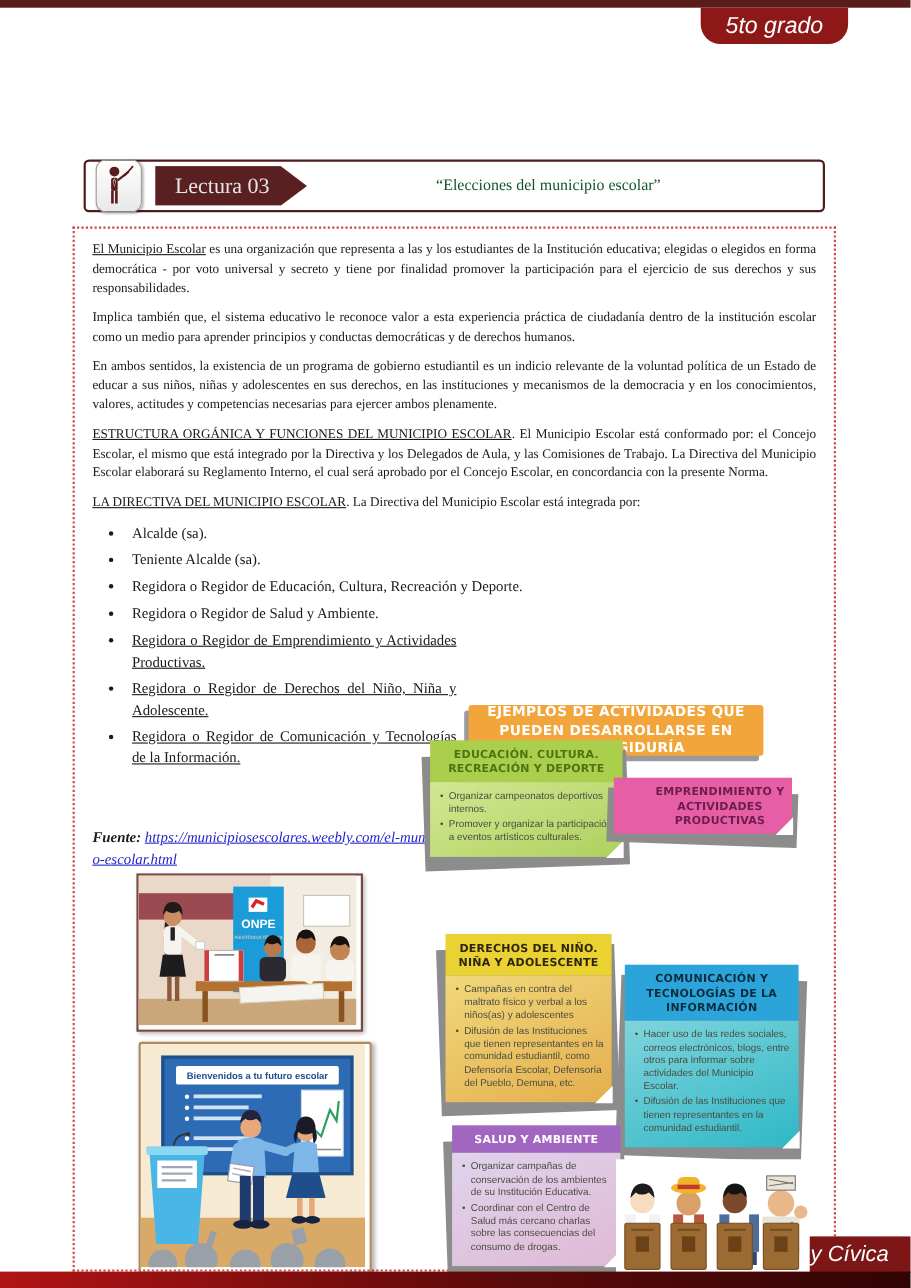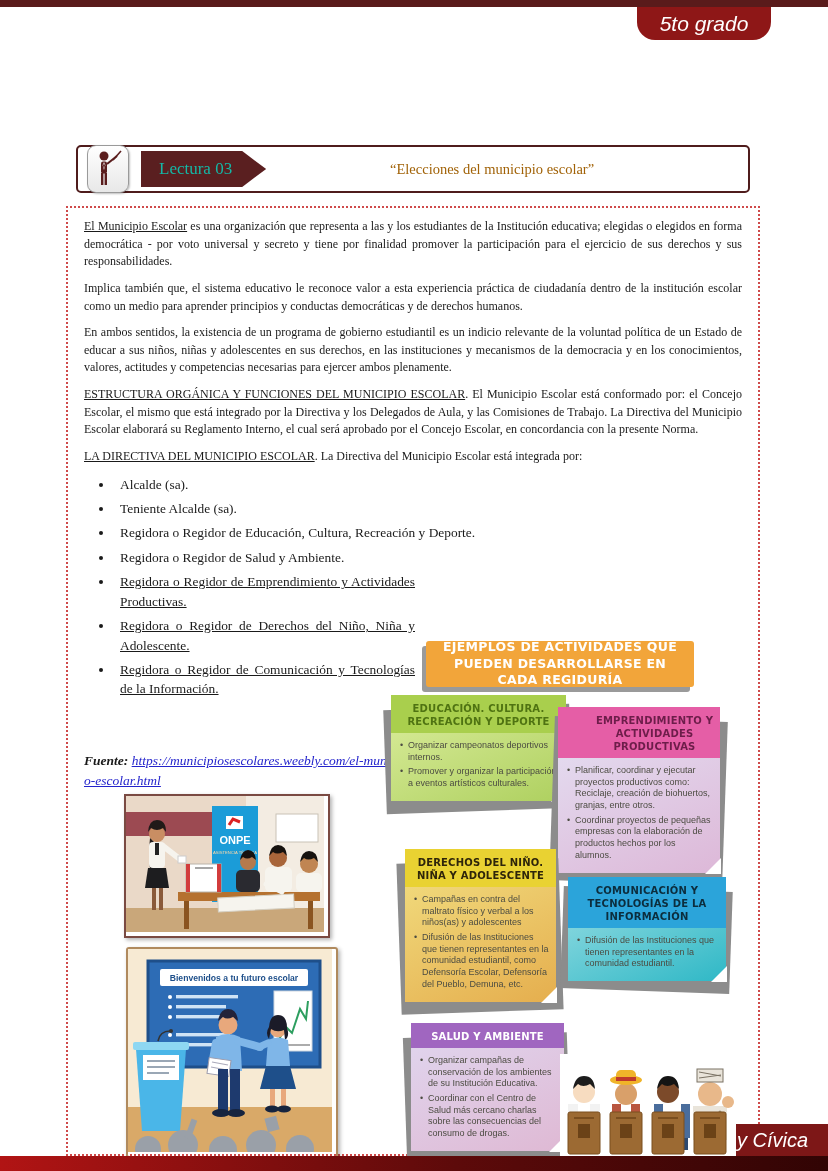--- a/index.html
+++ b/index.html
@@ -9,24 +9,24 @@
   .topbar{position:absolute;left:0;top:0;width:100%;height:7px;background:#5a1b1b;}
   .badge{position:absolute;top:7px;right:57px;width:134px;height:33px;background:#8e1717;
          border-radius:0 0 18px 18px;display:flex;align-items:center;justify-content:center;
          color:#fff;font:italic 21px "Liberation Sans",sans-serif;}
   
   .hdrbox{position:absolute;left:76px;top:145px;width:674px;height:48px;border:2px solid #4f1c1c;
           border-radius:5px;background:#fff;display:flex;align-items:center;box-sizing:border-box;}
   .iconbox{width:40px;height:46px;margin-left:9px;border:1px solid #9a9a9a;border-radius:9px;
            background:linear-gradient(#fff,#e8e8e8);display:flex;align-items:center;justify-content:center;
            box-shadow:1px 1px 2px rgba(0,0,0,.25);}
-  .arrowbanner{margin-left:12px;background:#5a1f20;color:#14b8a6;height:36px;display:flex;align-items:center;
-               padding:0 34px 0 18px;font-size:17px;
+  .arrowbanner{margin-left:12px;background:#5a1f20;color:#e5e5e5;height:36px;display:flex;align-items:center;
+               padding:0 34px 0 18px;font-size:20px;
                clip-path:polygon(0 0,calc(100% - 24px) 0,100% 50%,calc(100% - 24px) 100%,0 100%);}
-  .hdrtitle{flex:1;text-align:center;font-size:14.5px;color:#a16207;padding-right:30px;}
+  .hdrtitle{flex:1;text-align:center;font-size:14.5px;color:#14532d;padding-right:30px;}
   
   .frame{position:absolute;left:66px;top:206px;width:694px;height:950px;border:2px dotted #cf4a4a;
          box-sizing:border-box;}
   .flow{position:absolute;left:0;top:0;right:0;padding:10px 16px 0 16px;}
   .flow p{margin:0 0 9px 0;font-size:12px;line-height:1.47;text-align:justify;}
   .lead{text-decoration:underline;}
   ul.directiva{margin:4px 0 0 30px;padding:0;}
   ul.directiva li{margin-bottom:5px;font-size:13.4px;line-height:1.45;text-align:justify;padding-left:6px;}
   ul.directiva li:nth-child(n+5){max-width:295px;text-decoration:underline;}
   
@@ -229,57 +229,52 @@
             <rect x="60" y="170" width="6" height="20" transform="rotate(20 63 180)"></rect>
           <rect x="138" y="168" width="12" height="14" transform="rotate(-15 144 175)"></rect>
         </g>
       </svg>
     </div>
 
     <div class="banner" style="background: rgb(242, 165, 58);">
       <span>EJEMPLOS DE ACTIVIDADES QUE PUEDEN DESARROLLARSE EN CADA REGIDURÍA</span>
     </div>
 
-    <div class="note" style="left:323px;top:487px;width:175px;">
+    <div class="note" style="left:323px;top:465px;width:175px;">
       <div class="hdr" style="background: rgb(169, 207, 77); color: rgb(79, 115, 18);">EDUCACIÓN. CULTURA. RECREACIÓN Y DEPORTE</div>
       <div class="bd" style="background: linear-gradient(155deg, rgb(211, 232, 146) 0%, rgb(174, 208, 95) 100%);">
           <ul>
         <li>Organizar campeonatos deportivos internos.</li>
         <li>Promover y organizar la participación a eventos artísticos culturales.</li>
       </ul>
         </div>
       <div class="fold"></div>
     </div>
 
     <div class="note sr" style="left:490px;top:499px;width:162px;">
       <div class="hdr" style="background: rgb(229, 94, 166); color: rgb(109, 29, 74); padding-left: 35px;">EMPRENDIMIENTO Y ACTIVIDADES PRODUCTIVAS</div>
-      <div class="bd" style="background: linear-gradient(155deg, rgb(227, 217, 238) 0%, rgb(221, 184, 216) 100%);">
-          <ul>
-        <li>Planificar, coordinar y ejecutar proyectos productivos como: Reciclaje, creación de biohuertos, granjas, entre otros.</li>
-        <li>Coordinar proyectos de pequeñas empresas con la elaboración de productos hechos por los alumnos.</li>
-      </ul>
-        </div>
       <div class="fold"></div>
     </div>
 
     <div class="note" style="left:337px;top:641px;width:151px;">
       <div class="hdr" style="background: rgb(233, 210, 50); color: rgb(46, 37, 10);">DERECHOS DEL NIÑO. NIÑA Y ADOLESCENTE</div>
       <div class="bd" style="background: linear-gradient(155deg, rgb(240, 216, 122) 0%, rgb(229, 174, 78) 100%);">
           <ul>
         <li>Campañas en contra del maltrato físico y verbal a los niños(as) y adolescentes</li>
         <li>Difusión de las Instituciones que tienen representantes en la comunidad estudiantil, como Defensoría Escolar, Defensoría del Pueblo, Demuna, etc.</li>
       </ul>
         </div>
       <div class="fold"></div>
     </div>
 
     <div class="note sr" style="left:500px;top:669px;width:158px;">
       <div class="hdr" style="background: rgb(43, 164, 218); color: rgb(12, 45, 61);">COMUNICACIÓN Y TECNOLOGÍAS DE LA INFORMACIÓN</div>
       <div class="bd" style="background: linear-gradient(155deg, rgb(127, 212, 220) 0%, rgb(47, 184, 198) 100%);">
           <ul>
+        <li>Hacer uso de las redes sociales, correos electrónicos, blogs, entre otros para informar sobre actividades del Municipio Escolar.</li>
         <li>Difusión de las Instituciones que tienen representantes en la comunidad estudiantil.</li>
       </ul>
         </div>
       <div class="fold"></div>
     </div>
 
     <div class="note" style="left:343px;top:795px;width:153px;margin-top:20px;">
       <div class="hdr" style="background: rgb(160, 102, 192); color: rgb(255, 255, 255);">SALUD Y AMBIENTE</div>
       <div class="bd" style="background: linear-gradient(155deg, rgb(224, 211, 236) 0%, rgb(223, 185, 212) 100%);">
           <ul>

